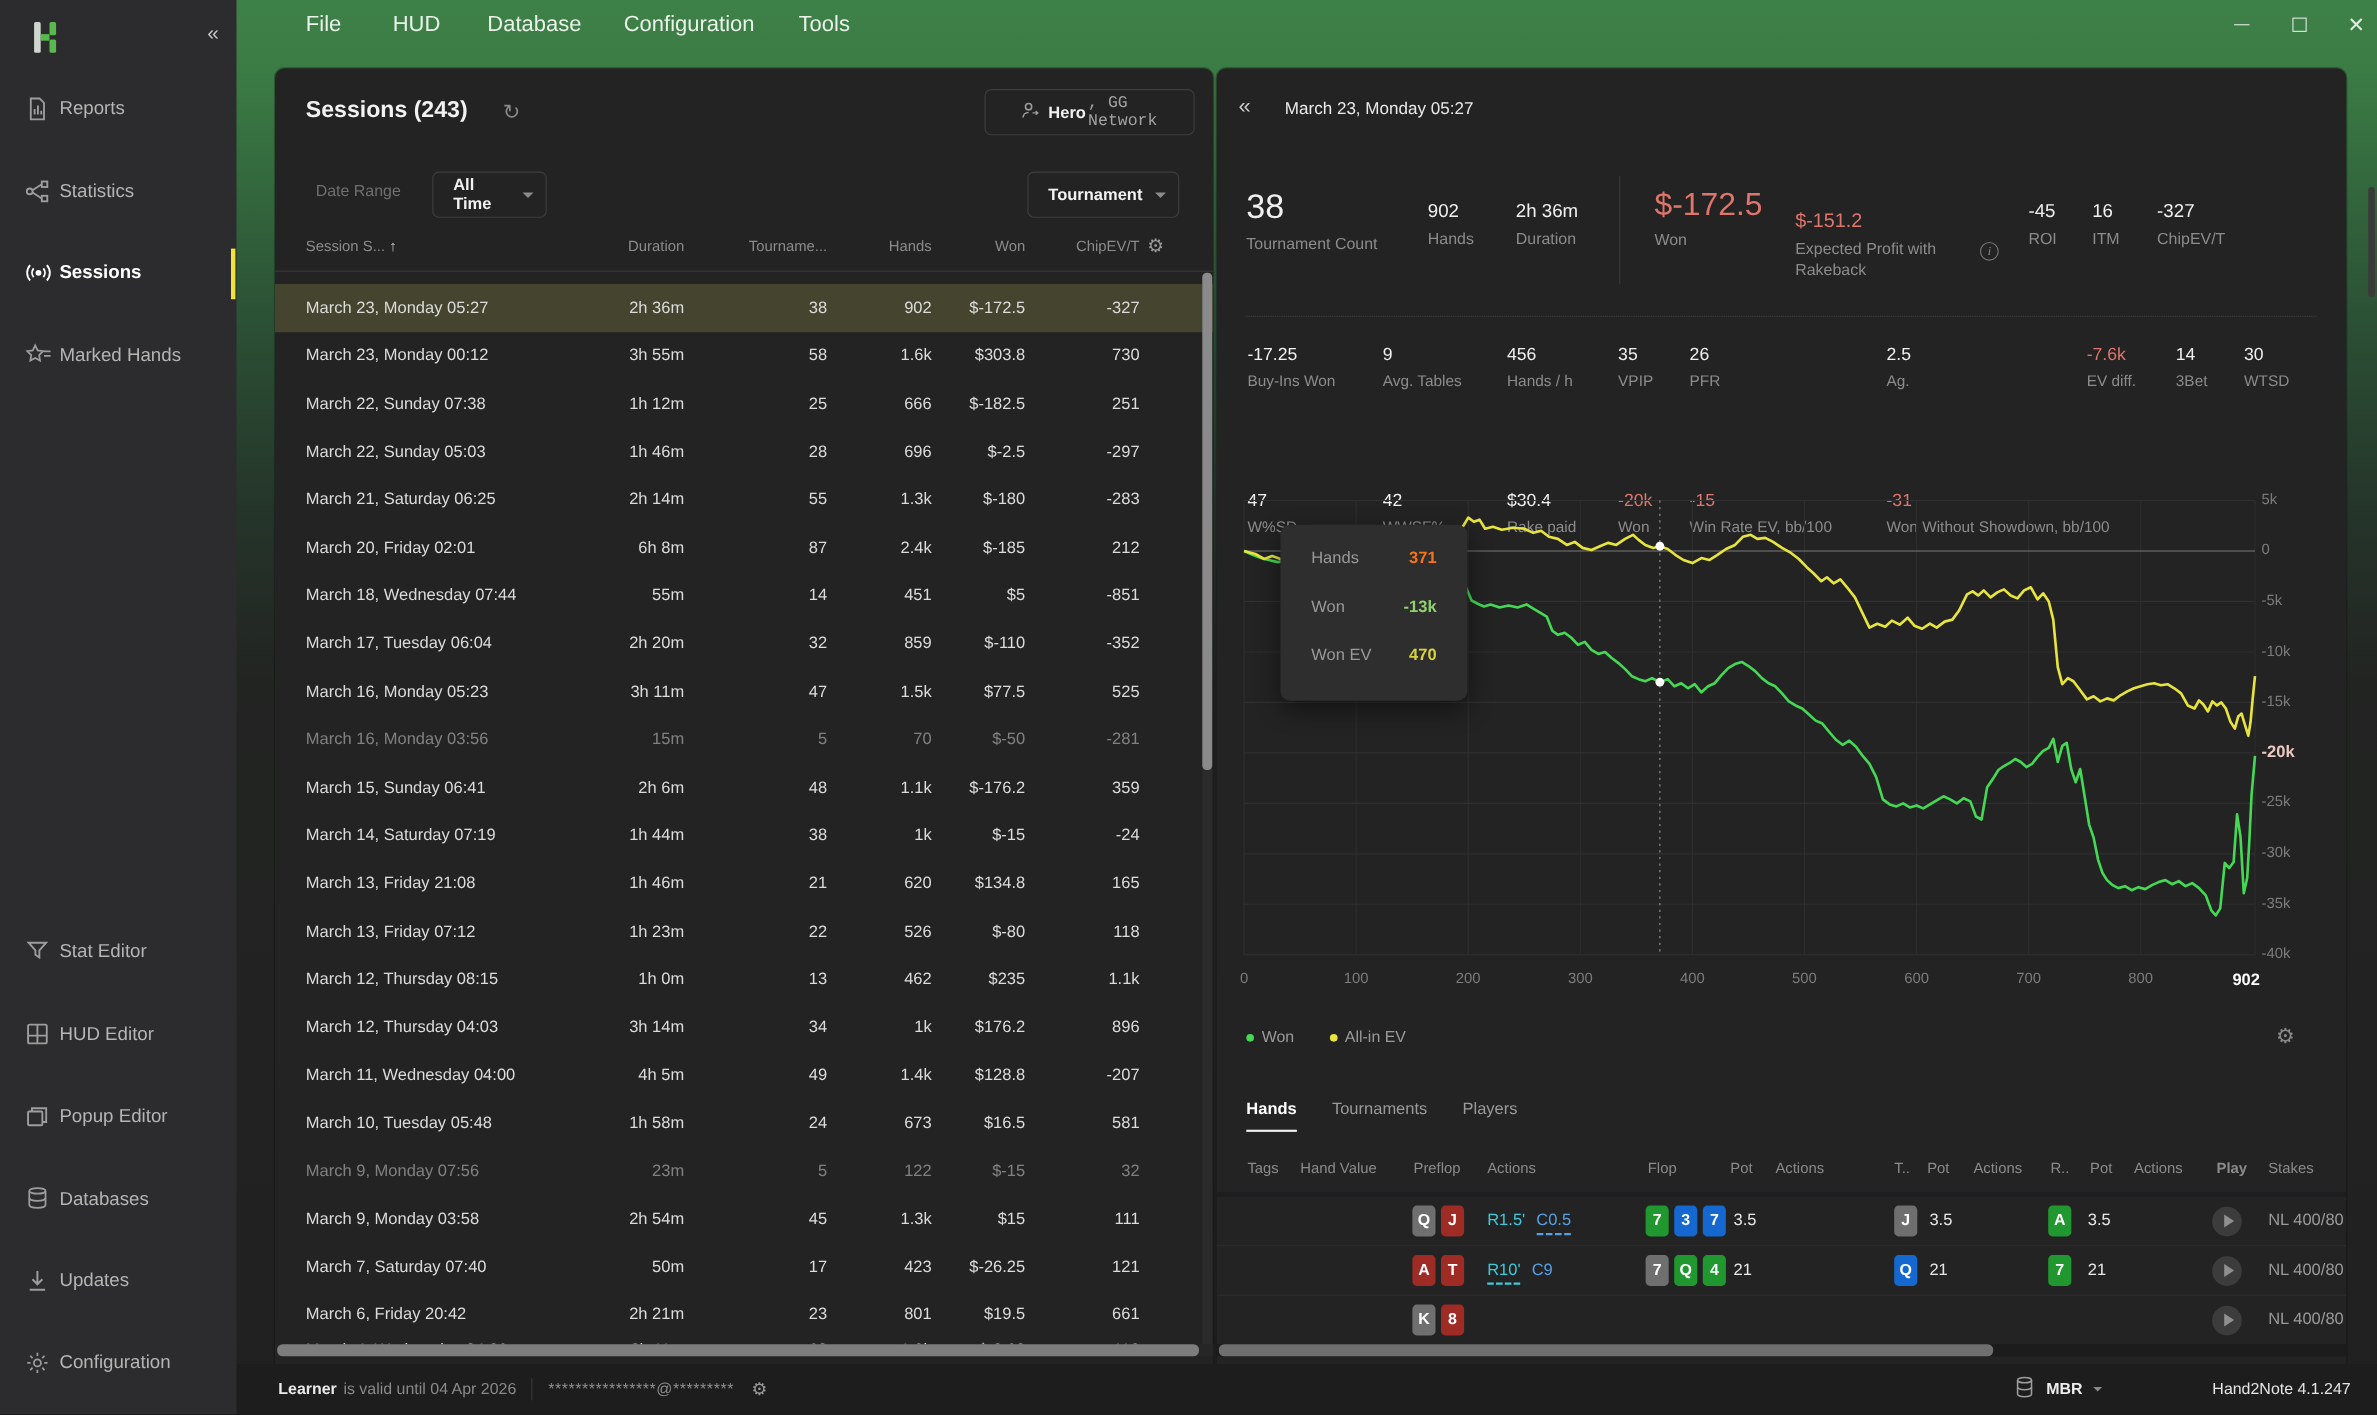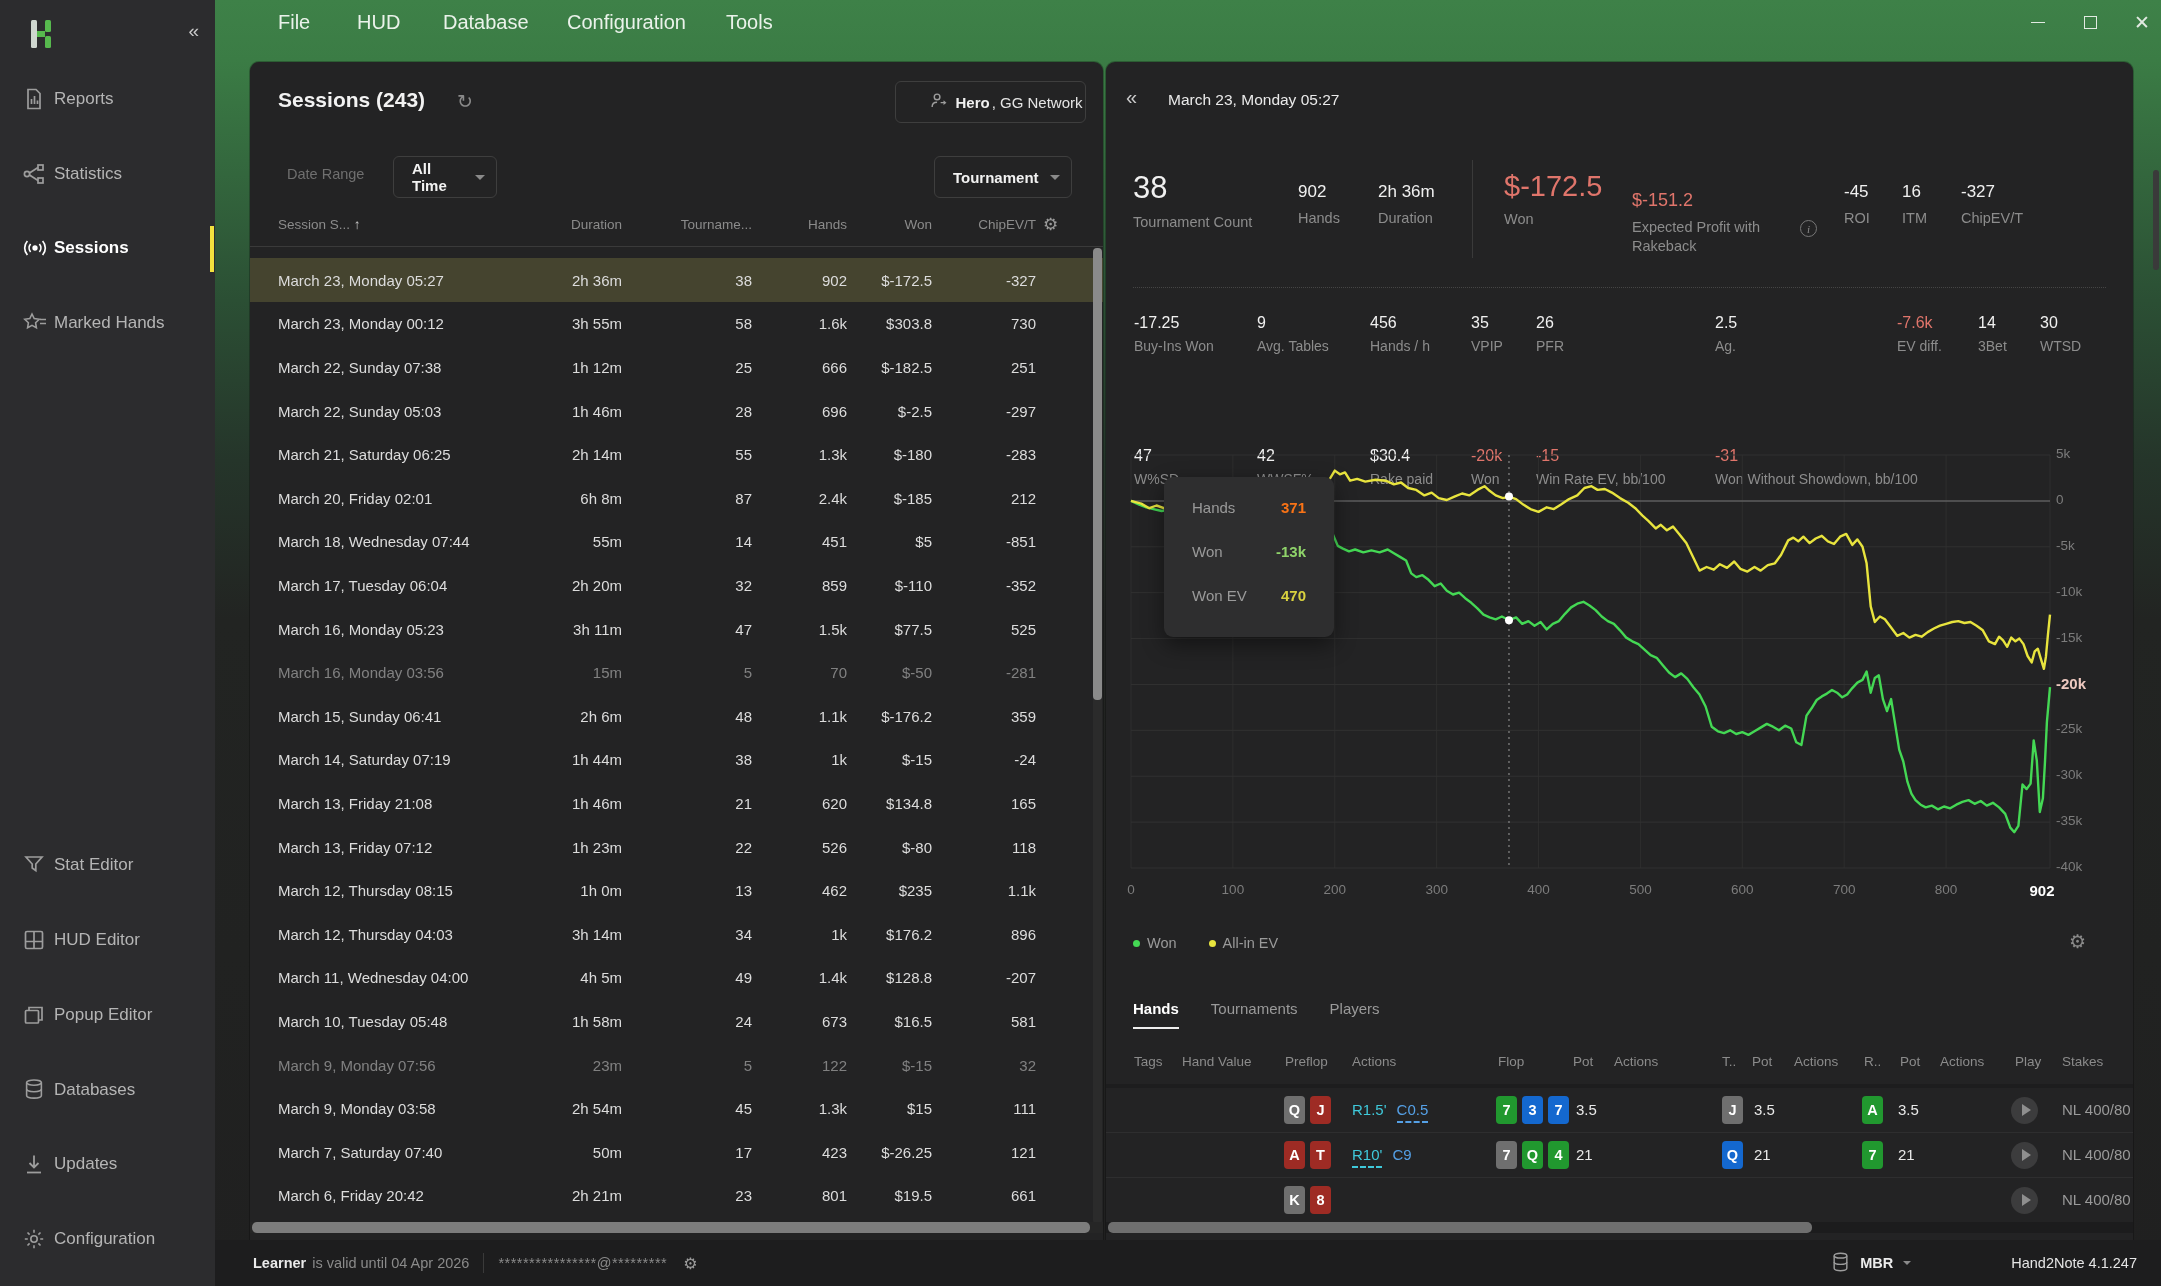--- a/index.html
+++ b/index.html
@@ -25,21 +25,21 @@
   
   .panel{position:absolute;top:62px;height:1178px;background:#232324;border-radius:9px 9px 0 0;box-shadow:0 0 0 1px rgba(0,0,0,.25);}
   .sessions-panel{left:250px;width:853px;}
   .detail-panel{left:1106px;width:1027px;}
   
   .sp-title{position:absolute;left:28px;top:26px;font-size:21px;font-weight:bold;color:#f2f2f2;}
   .refresh{position:absolute;left:207px;top:28px;font-size:19px;color:#8a8a8a;}
   .hero-btn{position:absolute;left:645px;top:19px;width:191px;height:42px;border:1px solid #3e3e3e;border-radius:6px;
     display:flex;align-items:center;justify-content:center;gap:8px;font-size:15px;padding-left:32px;}
   .hero-name{color:#f0f0f0;font-weight:bold;}
-  .hero-net{color:#e5e5e5;}
+  .hero-net{color:#a3a3a3;font-family:Liberation Mono, monospace;}
   .dr-label{position:absolute;left:37px;top:104px;font-size:14.5px;color:#6f6f6f;}
   .select{position:absolute;height:42px;border:1px solid #3e3e3e;border-radius:6px;display:flex;align-items:center;
     padding:0 30px 0 18px;font-size:15px;color:#f2f2f2;font-weight:bold;}
   .caret{position:absolute;right:11px;top:50%;margin-top:-2px;width:0;height:0;border-left:5px solid transparent;border-right:5px solid transparent;border-top:5px solid #8a8a8a;}
   .alltime{left:143px;top:94px;width:104px;}
   .tourney{left:684px;top:94px;width:138px;}
   .thead{position:absolute;left:0;top:140px;width:100%;height:44px;font-size:13.5px;color:#8b8b8b;}
   .thead>div{position:absolute;top:50%;transform:translateY(-50%);white-space:nowrap;}
   .hd-divider{position:absolute;left:0;top:184px;width:100%;height:1px;background:#3a3a3a;}
   .col-date{left:28px;} .col-dur{left:250px;width:122px;text-align:right;} .col-t{left:390px;width:112px;text-align:right;}
@@ -654,21 +654,21 @@
         <span style="left: 246px;">Actions</span>
         <span style="left: 392px;">Flop</span>
         <span style="left: 467px;">Pot</span>
         <span style="left: 508px;">Actions</span>
         <span style="left: 616px;">T..</span>
         <span style="left: 646px;">Pot</span>
         <span style="left: 688px;">Actions</span>
         <span style="left: 758px;">R..</span>
         <span style="left: 794px;">Pot</span>
         <span style="left: 834px;">Actions</span>
-        <span style="left: 909px;">Play</span>
+        <span style="left: 909px; font-weight: bold;">Play</span>
         <span style="left: 956px;">Stakes</span>
       </div>
     <div class="hh-div"></div>
     <div class="hrows" id="hand-rows">
         <div class="hrow" style="top: 0px;">
           <div class="card cs" style="left: 178px;">Q</div>
           <div class="card ch" style="left: 204px;">J</div>
           <div class="act" style="left: 246px;"><span class="raise">R1.5'</span><span class="call dashed-c" style="margin-left: 10px;">C0.5</span></div>
           <div class="card cc" style="left: 390px;">7</div>
           <div class="card cd" style="left: 416px;">3</div>

